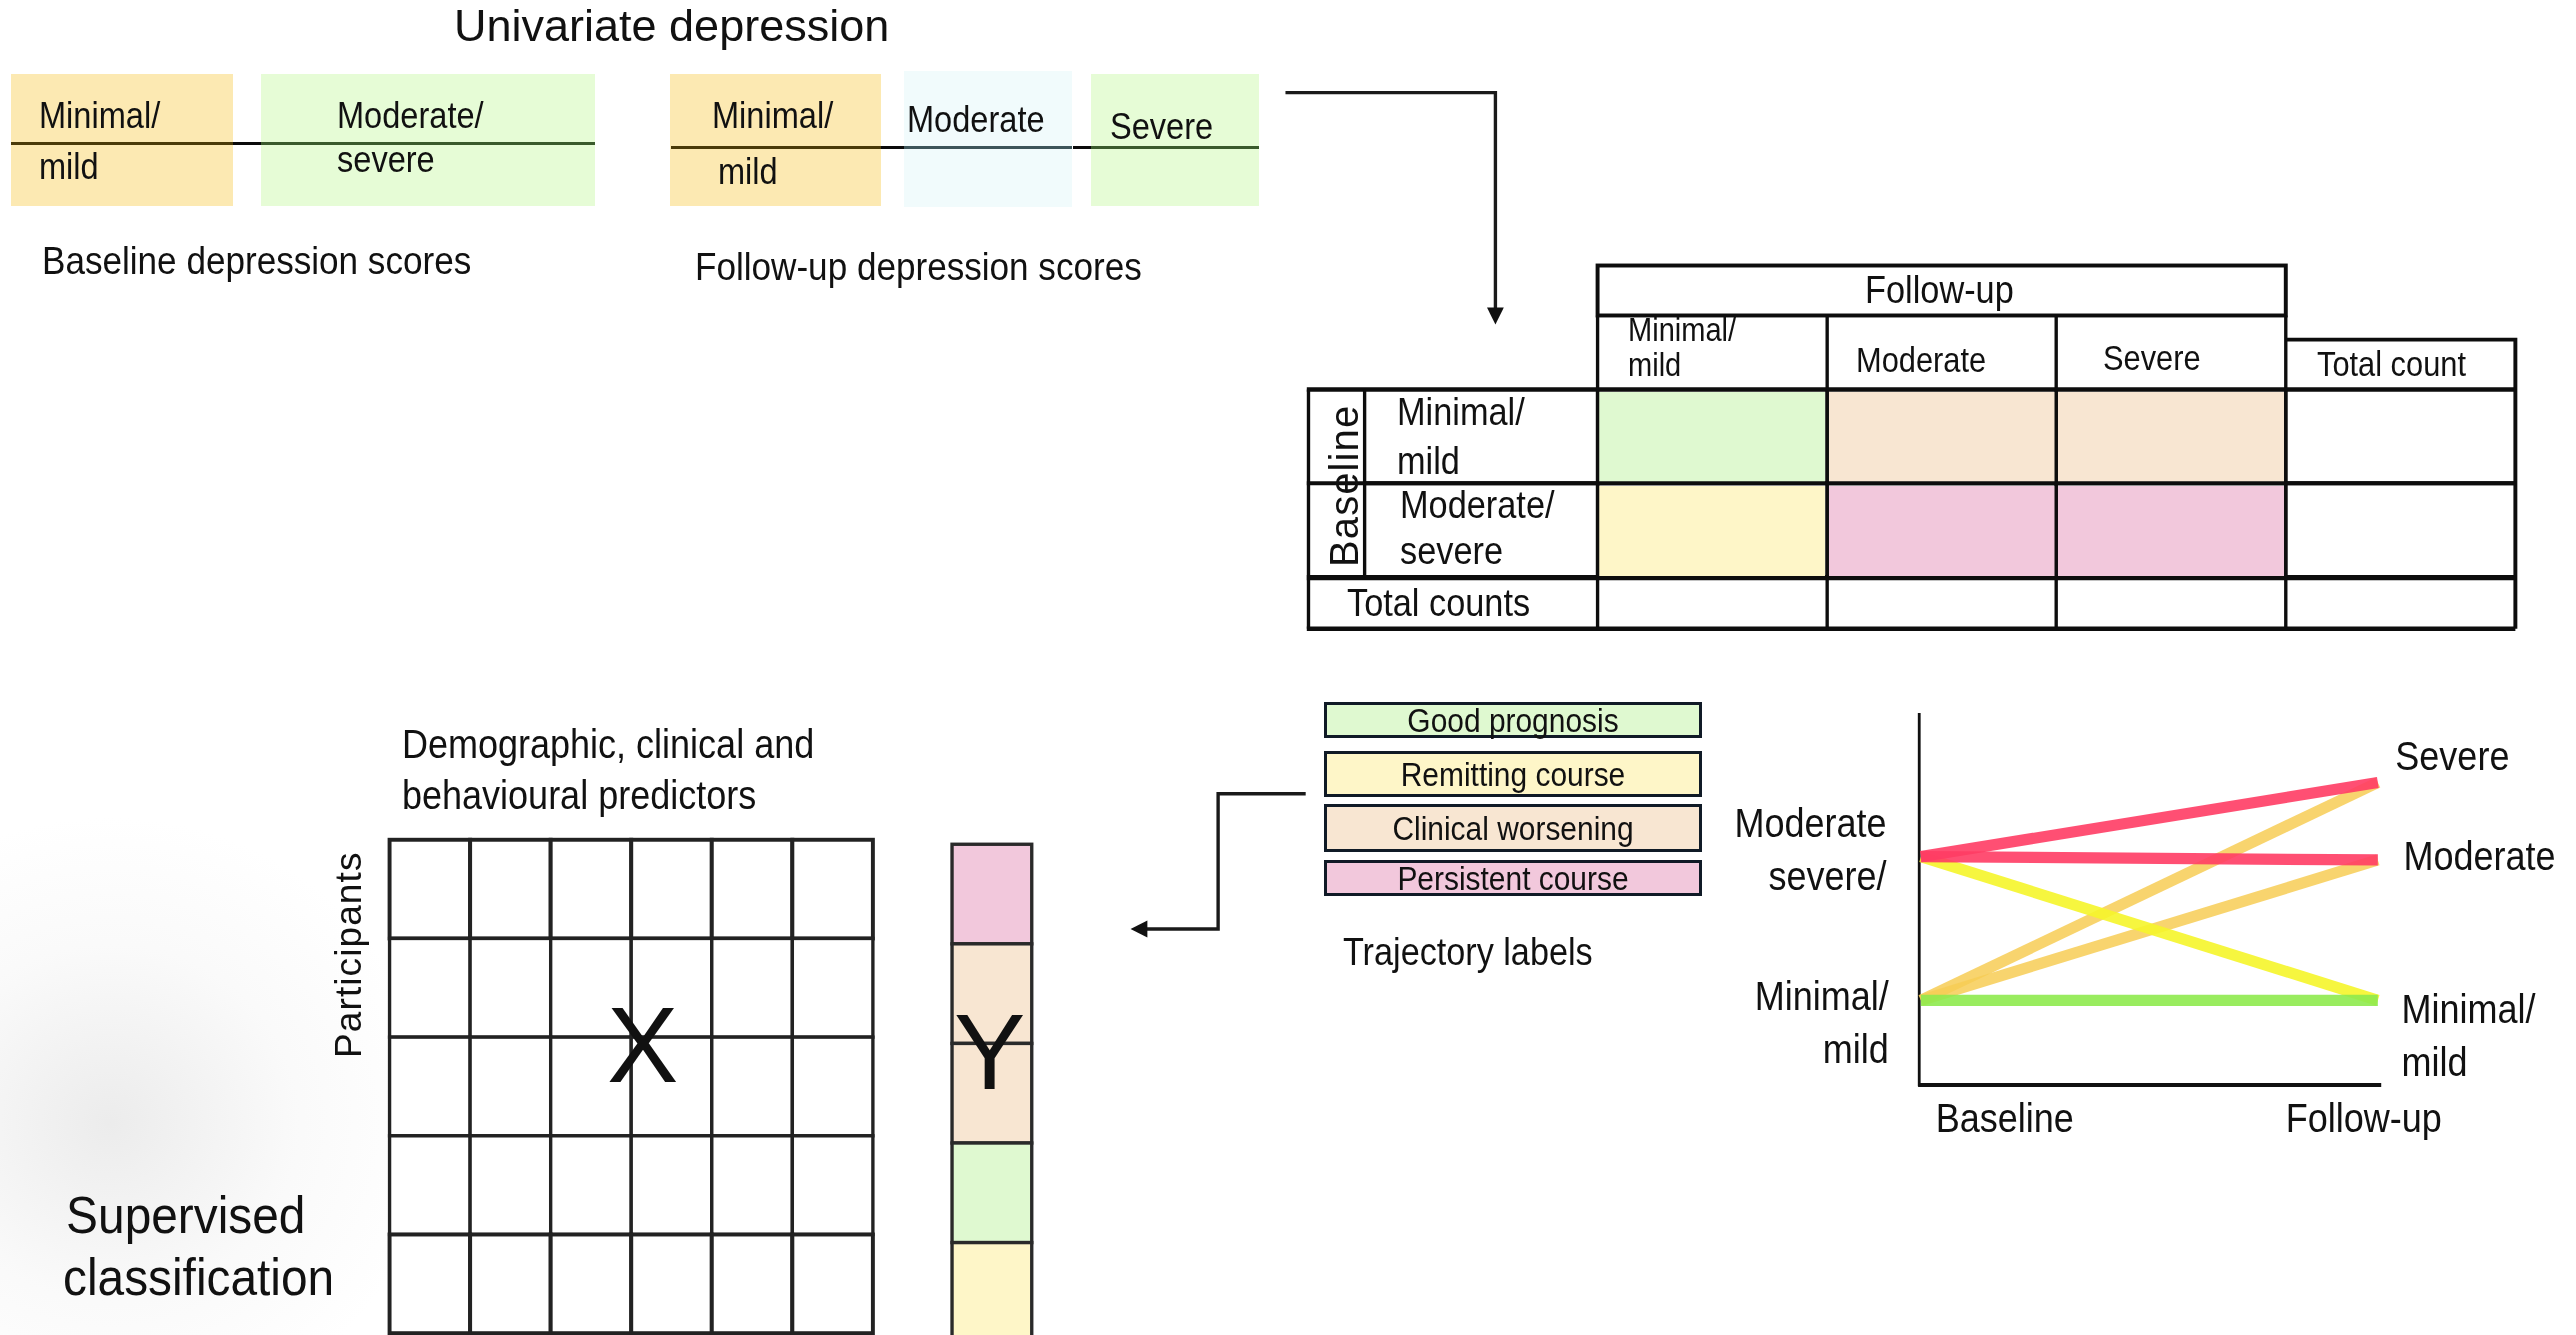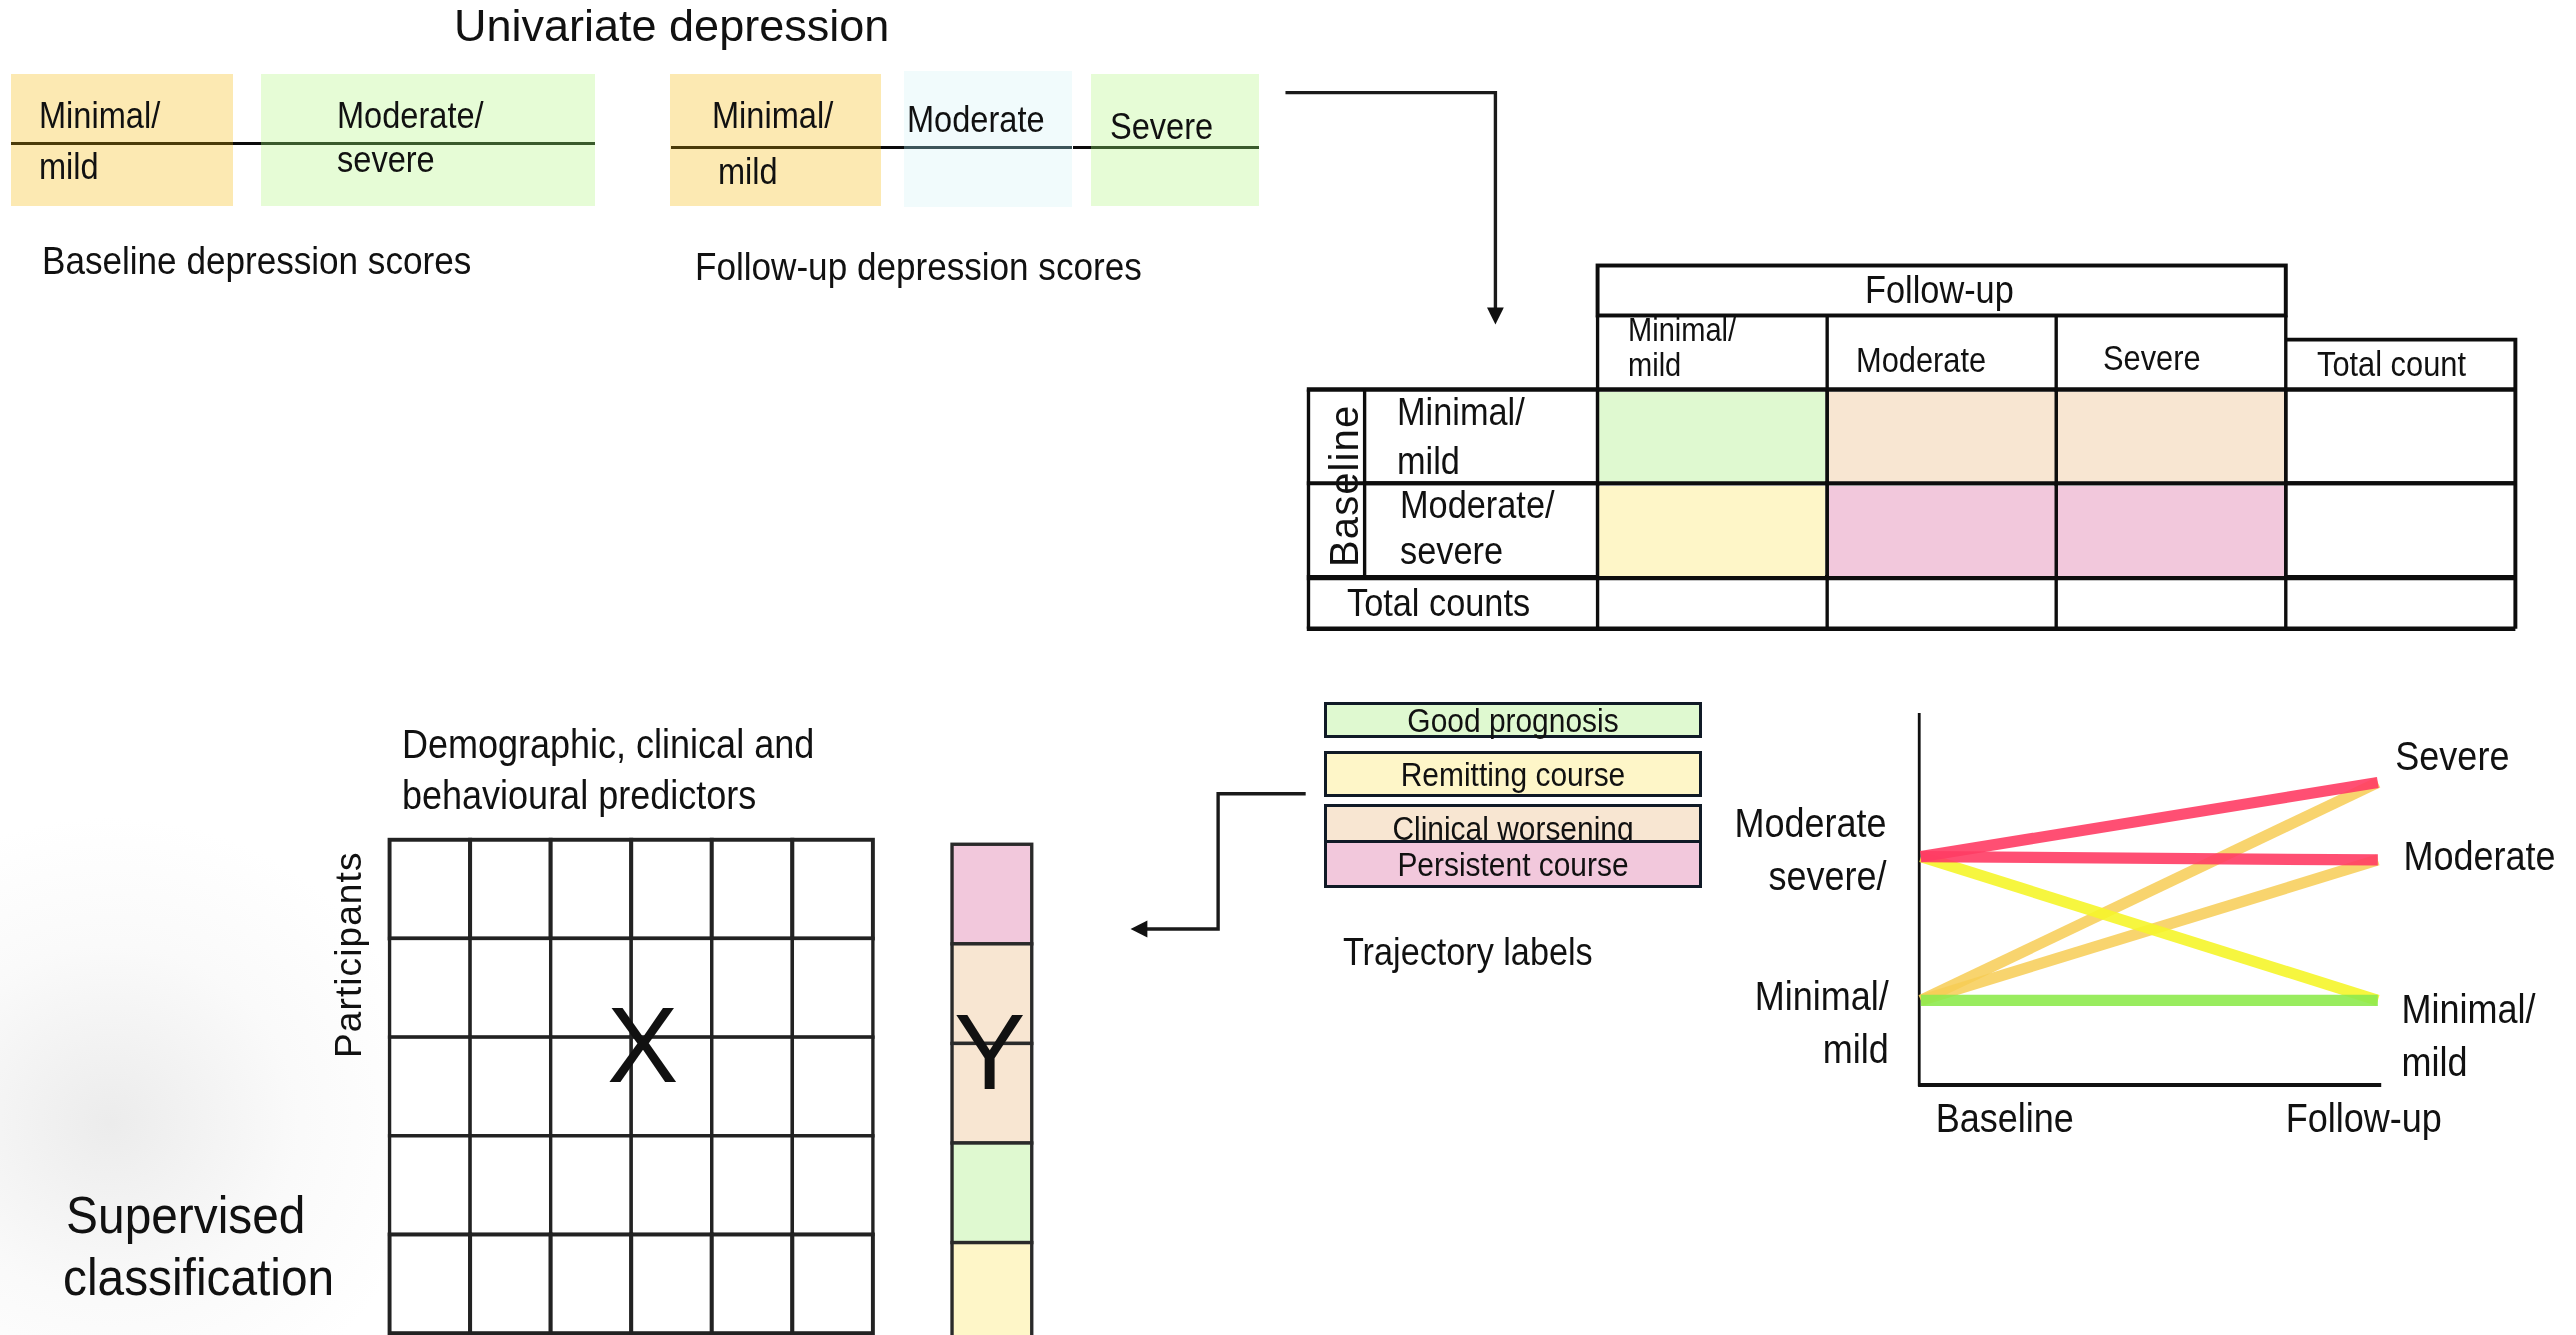--- a/index.html
+++ b/index.html
@@ -134,21 +134,21 @@
 <div>
   <div class="traj" style="top:702px;height:36px;background:#DFF9D0;">
       <span>Good prognosis</span>
     </div>
   <div class="traj" style="top:751px;height:46px;background:#FEF6C8;">
       <span>Remitting course</span>
     </div>
   <div class="traj" style="top:804px;height:48px;background:#F8E6D2;">
       <span>Clinical worsening</span>
     </div>
-  <div class="traj" style="top:840px;height:48px;background:#F2C8DC;">
+  <div class="traj" style="top:860px;height:36px;background:#F2C8DC;">
       <span>Persistent course</span>
     </div>
   <div class="abs txt" style="left:1343px;top:931px;font-size:38px;transform:scaleX(0.9);">Trajectory labels</div>
 </div>
 
 <div>
   <svg width="2576" height="1336" id="traj-svg" viewBox="0 0 4589 2380">
     <line x1="3419" y1="1270" x2="3419" y2="1935" stroke="#111" stroke-width="5"></line>
     <line x1="3417" y1="1933" x2="4242" y2="1933" stroke="#111" stroke-width="7"></line>
     <g id="traj-lines">

